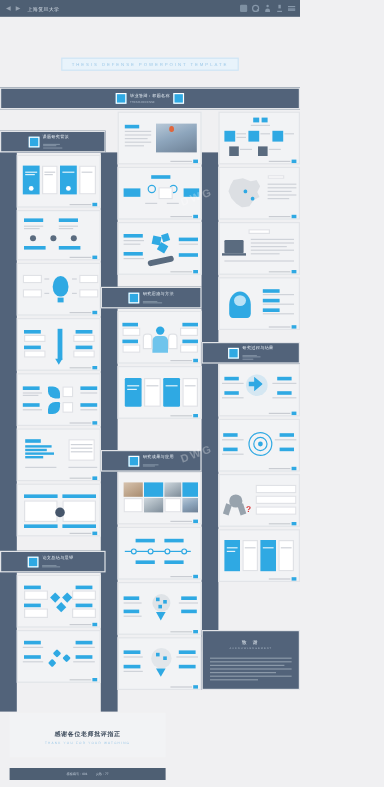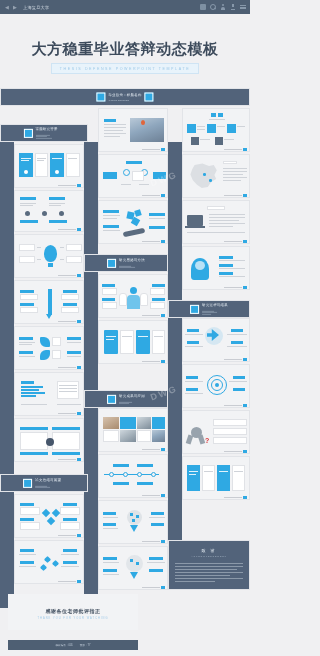--- a/index.html
+++ b/index.html
@@ -183,21 +183,20 @@
   <div class="tb-right">
     <div class="tb-ic"></div>
     <div class="tb-ic search"></div>
     <div class="tb-ic person"></div>
     <div class="tb-ic dl"></div>
     <div class="tb-ic menu"></div>
   </div>
 </div>
 
 <div id="hero">
-  <div id="hero-title">大方稳重毕业答辩动态模板</div>
   <div id="hero-sub-wrap">
     <div id="hero-sub">THESIS DEFENSE POWERPOINT TEMPLATE</div>
   </div>
 </div>
 
 <div id="preview">
 
   <div class="plate" style="left:0;top:0;width:250px;height:18px;"></div>
   <div class="plate" style="left:0;top:36px;width:88px;height:18px;"></div>
   <div class="plate" style="left:0;top:54px;width:14px;height:466px;"></div>

